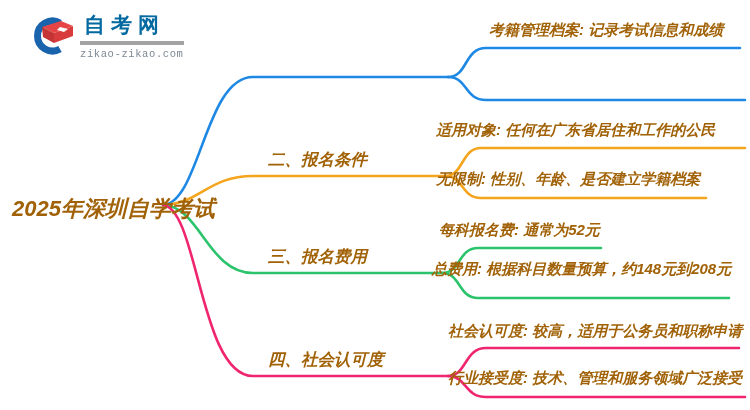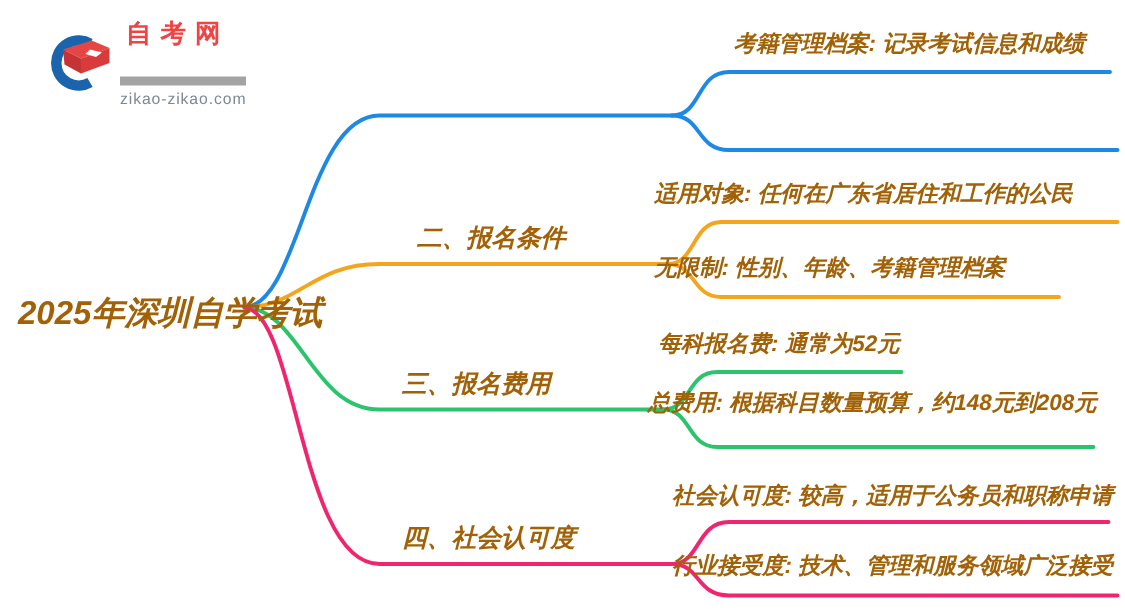--- a/index.html
+++ b/index.html
@@ -21,28 +21,29 @@
     font-style:italic;
   }
   .root-lbl{font-size:22px;}
   .branch-lbl{font-size:16.5px;}
   .sub-lbl{font-size:15px;}
   
   .logo{position:absolute;left:30px;top:11px;display:flex;align-items:center;}
   .logo-icon{width:44px;height:44px;flex:0 0 auto;}
   .logo-text{margin-left:6px;}
   .logo-title{
-    font-size:17px;font-weight:700;color:#ef4444;
+    font-size:21px;font-weight:700;color:#0369a1;
     letter-spacing:6px;text-indent:4px;
   }
   .logo-domain{
-    margin-top:17px;padding-top:3px;
-    border-top:6px solid #a3a3a3;
+    margin-top:2px;padding-top:3px;
+    border-top:4px solid #a3a3a3;
     font-size:10.5px;color:#7d8894;letter-spacing:0.6px;
     font-weight:400;
+    font-family:Liberation Mono, monospace;
   }
 </style>
 </head>
 <body>
 
 <div id="canvas">
 
   <svg id="wires" viewBox="0 0 750 410">
     <g stroke="#1E88E5">
       <path d="M163 205 C200 203 205 77 253 77 L448 77"></path>
@@ -75,25 +76,25 @@
       <polygon points="30,13 38,15 34,18 27,16" fill="#ffffff"></polygon>
     </svg>
     <div class="logo-text">
       <div class="logo-title">自考网</div>
       <div class="logo-domain">zikao-zikao.com</div>
     </div>
   </div>
 
   <div class="lbl root-lbl" style="left:12px;top:195px;">2025年深圳自学考试</div>
 
-  <div class="lbl branch-lbl" style="left:268px;top:149px;margin-left:10px;">二、报名条件</div>
+  <div class="lbl branch-lbl" style="left:268px;top:149px;">二、报名条件</div>
   <div class="lbl branch-lbl" style="left:268px;top:246px;">三、报名费用</div>
   <div class="lbl branch-lbl" style="left:268px;top:349px;">四、社会认可度</div>
 
   <div class="lbl sub-lbl" style="left:489px;top:21px;">考籍管理档案: 记录考试信息和成绩</div>
   <div class="lbl sub-lbl" style="left:436px;top:121px;">适用对象: 任何在广东省居住和工作的公民</div>
-  <div class="lbl sub-lbl" style="left:436px;top:170px;">无限制: 性别、年龄、考籍管理档案</div>
+  <div class="lbl sub-lbl" style="left:436px;top:170px;">无限制: 性别、年龄、是否建立学籍档案</div>
   <div class="lbl sub-lbl" style="left:439px;top:221px;">每科报名费: 通常为52元</div>
   <div class="lbl sub-lbl" style="left:432px;top:260px;">总费用: 根据科目数量预算，约148元到208元</div>
   <div class="lbl sub-lbl" style="left:448px;top:322px;">社会认可度: 较高，适用于公务员和职称申请</div>
   <div class="lbl sub-lbl" style="left:448px;top:369px;">行业接受度: 技术、管理和服务领域广泛接受</div>
 
 </div>
 
 </body></html>

